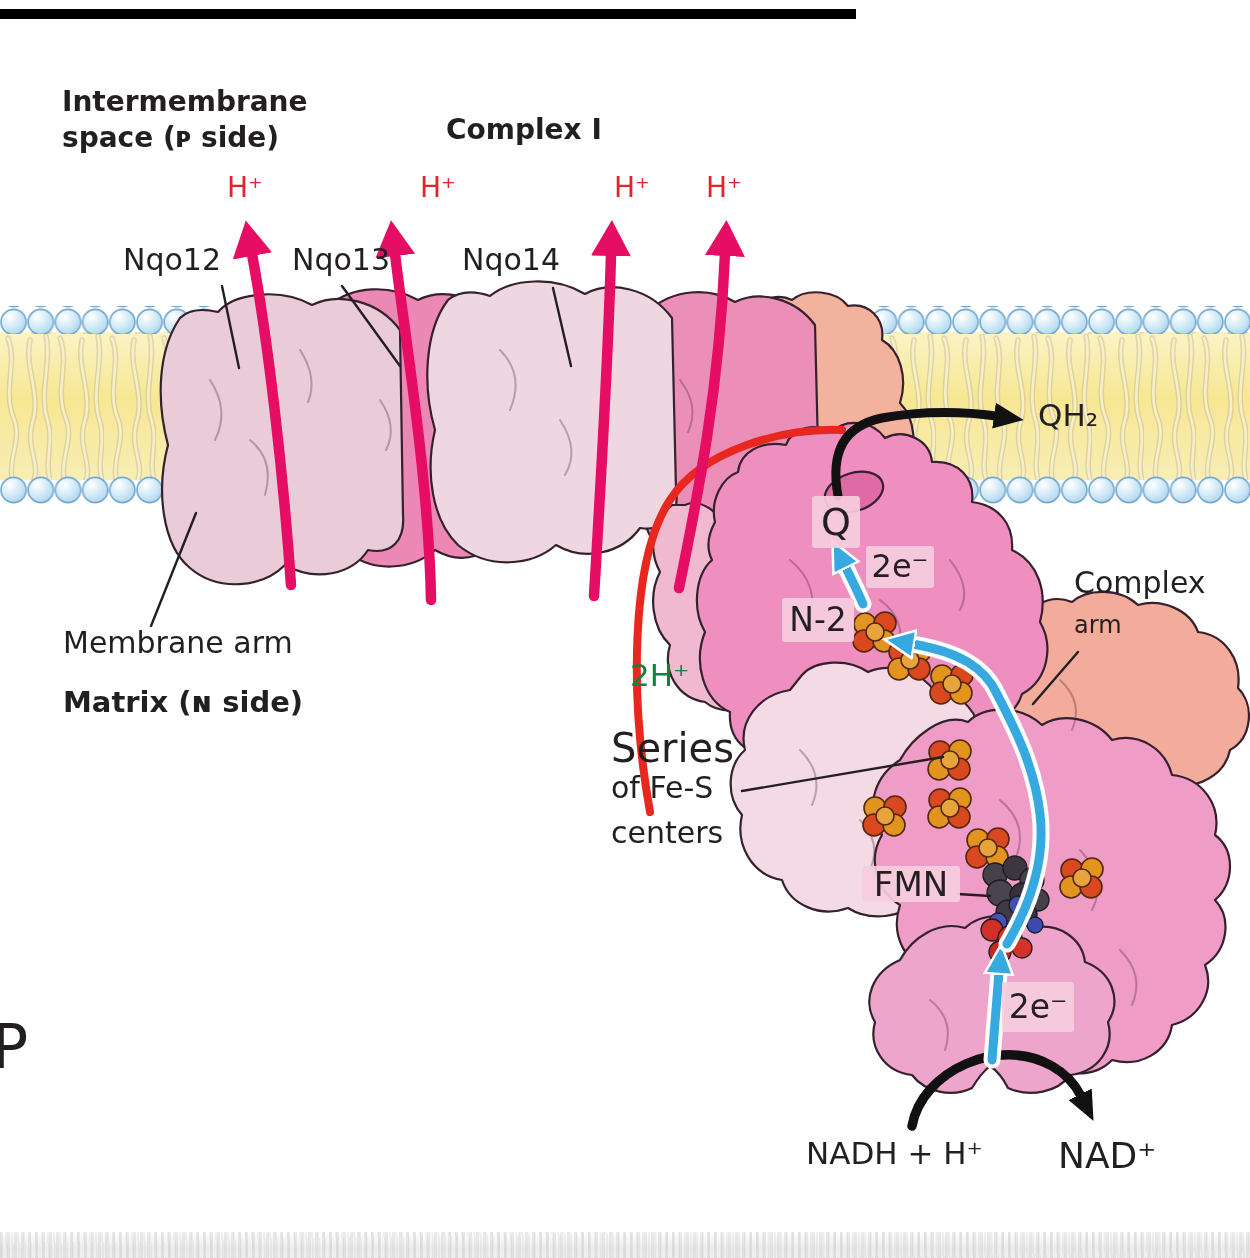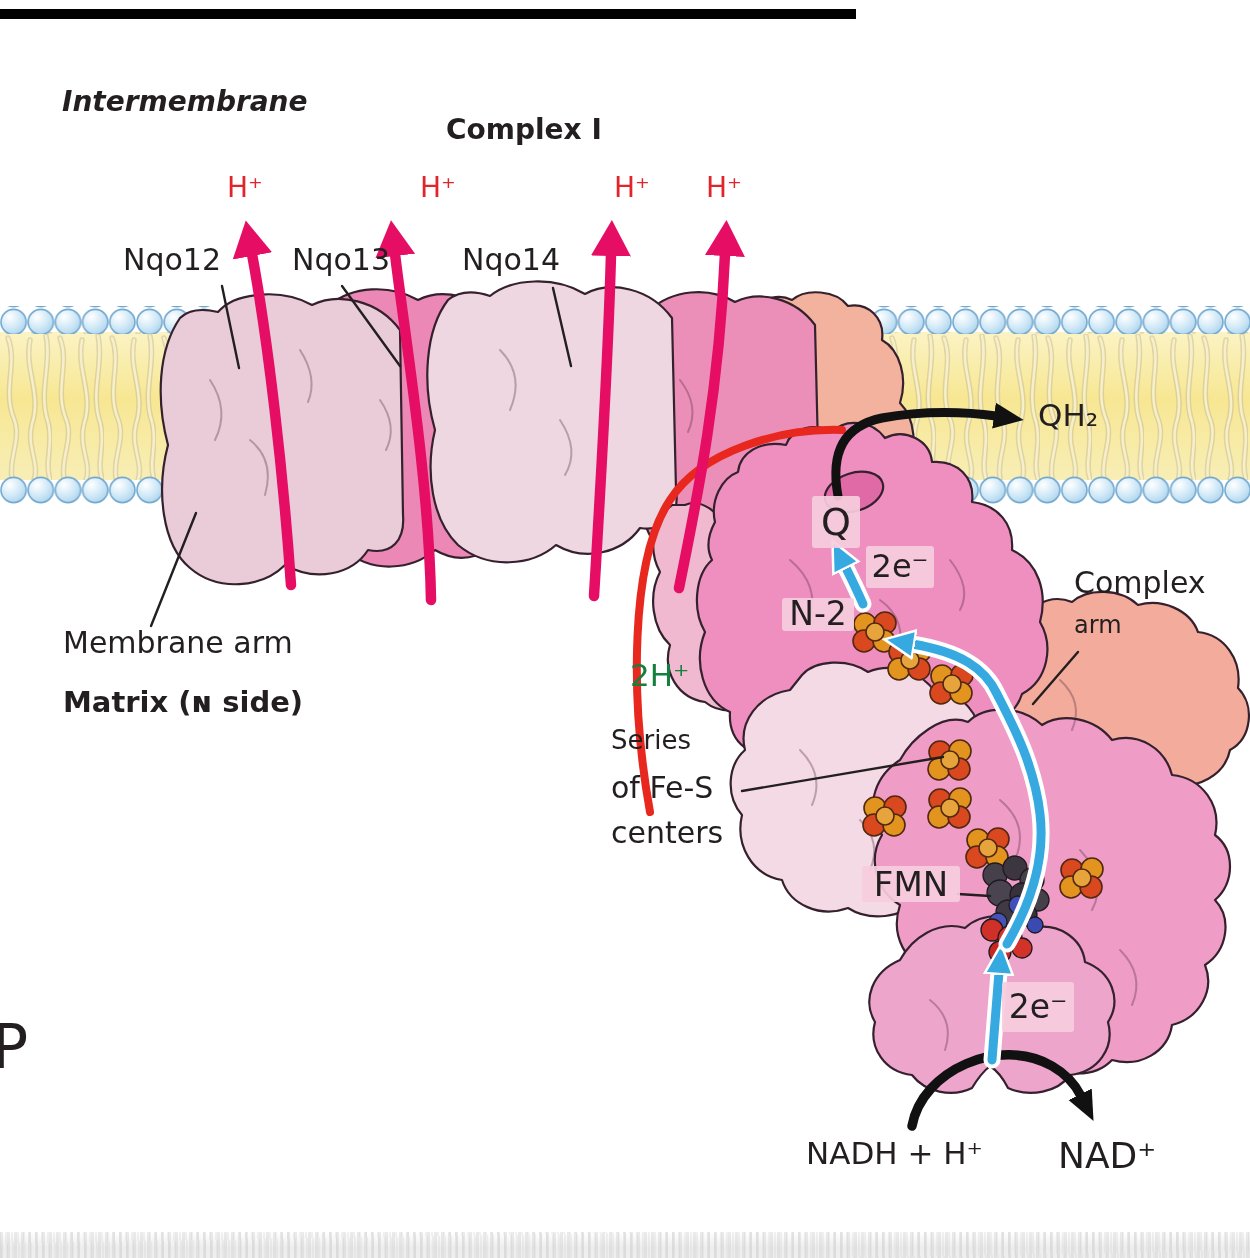--- a/index.html
+++ b/index.html
@@ -214,31 +214,32 @@
       <line x1="958" y1="894" x2="990" y2="896"></line>
     </g>
   </svg>
 
   <div class="box" style="left:812px;top:496px;width:48px;height:52px;position:absolute;">
     <span class="lbl" style="position:static;font-size:38px;">Q</span>
   </div>
   <div class="box" style="left:866px;top:546px;width:68px;height:42px;position:absolute;">
     <span class="lbl" style="position:static;font-size:32px;">2e⁻</span>
   </div>
-  <div class="box" style="left:782px;top:598px;width:72px;height:33px;position:absolute;text-align:right;">
+  <div class="box" style="left:782px;top:598px;width:72px;height:44px;position:absolute;text-align:right;">
     <span class="lbl" style="position:static;font-size:33px;">N-2</span>
   </div>
   <div class="box" style="left:862px;top:866px;width:98px;height:36px;position:absolute;">
     <span class="lbl" style="position:static;font-size:34px;">FMN</span>
   </div>
   <div class="box" style="left:1002px;top:982px;width:72px;height:50px;position:absolute;">
     <span class="lbl" style="position:static;font-size:33px;">2e⁻</span>
   </div>
 
-  <div class="lbl b" style="left:62px;top:86px;font-size:28px;font-style:italic;">Intermembrane</div>
+  <div class="lbl b" style="left:62px;top:86px;font-size:28px;">Intermembrane</div>
+  <div class="lbl b" style="left:62px;top:122px;font-size:28px;">space (ᴘ side)</div>
   <div class="lbl b" style="left:446px;top:114px;font-size:28px;">Complex I</div>
 
   <div class="lbl red" style="left:227px;top:172px;font-size:28px;">H⁺</div>
   <div class="lbl red" style="left:420px;top:172px;font-size:28px;">H⁺</div>
   <div class="lbl red" style="left:614px;top:172px;font-size:28px;">H⁺</div>
   <div class="lbl red" style="left:706px;top:172px;font-size:28px;">H⁺</div>
 
   <div class="lbl" style="left:123px;top:243px;font-size:30px;">Nqo12</div>
   <div class="lbl" style="left:292px;top:243px;font-size:30px;">Nqo13</div>
   <div class="lbl" style="left:462px;top:243px;font-size:30px;">Nqo14</div>
@@ -246,21 +247,21 @@
   <div class="lbl" style="left:1038px;top:398px;font-size:31px;">QH₂</div>
 
   <div class="lbl" style="left:63px;top:626px;font-size:30px;">Membrane arm</div>
   <div class="lbl b" style="left:63px;top:686px;font-size:29px;">Matrix (ɴ side)</div>
 
   <div class="lbl" style="left:1074px;top:566px;font-size:30px;">Complex</div>
   <div class="lbl" style="left:1074px;top:612px;font-size:24px;">arm</div>
 
   <div class="lbl red2" style="left:630px;top:658px;font-size:31px;">2H⁺</div>
 
-  <div class="lbl" style="left:611px;top:726px;font-size:26px;text-align:center;">Series</div>
+  <div class="lbl" style="left:611px;top:726px;font-size:40px;text-align:center;">Series</div>
   <div class="lbl" style="left:611px;top:771px;font-size:30px;">of Fe-S</div>
   <div class="lbl" style="left:611px;top:816px;font-size:30px;">centers</div>
 
   <div class="lbl" style="left:806px;top:1136px;font-size:31px;">NADH + H⁺</div>
   <div class="lbl" style="left:1058px;top:1136px;font-size:36px;">NAD⁺</div>
 
   <div class="lbl" style="left:-8px;top:1014px;font-size:60px;">P</div>
 
   <div id="topbar"></div>
   <div id="botband"></div>

